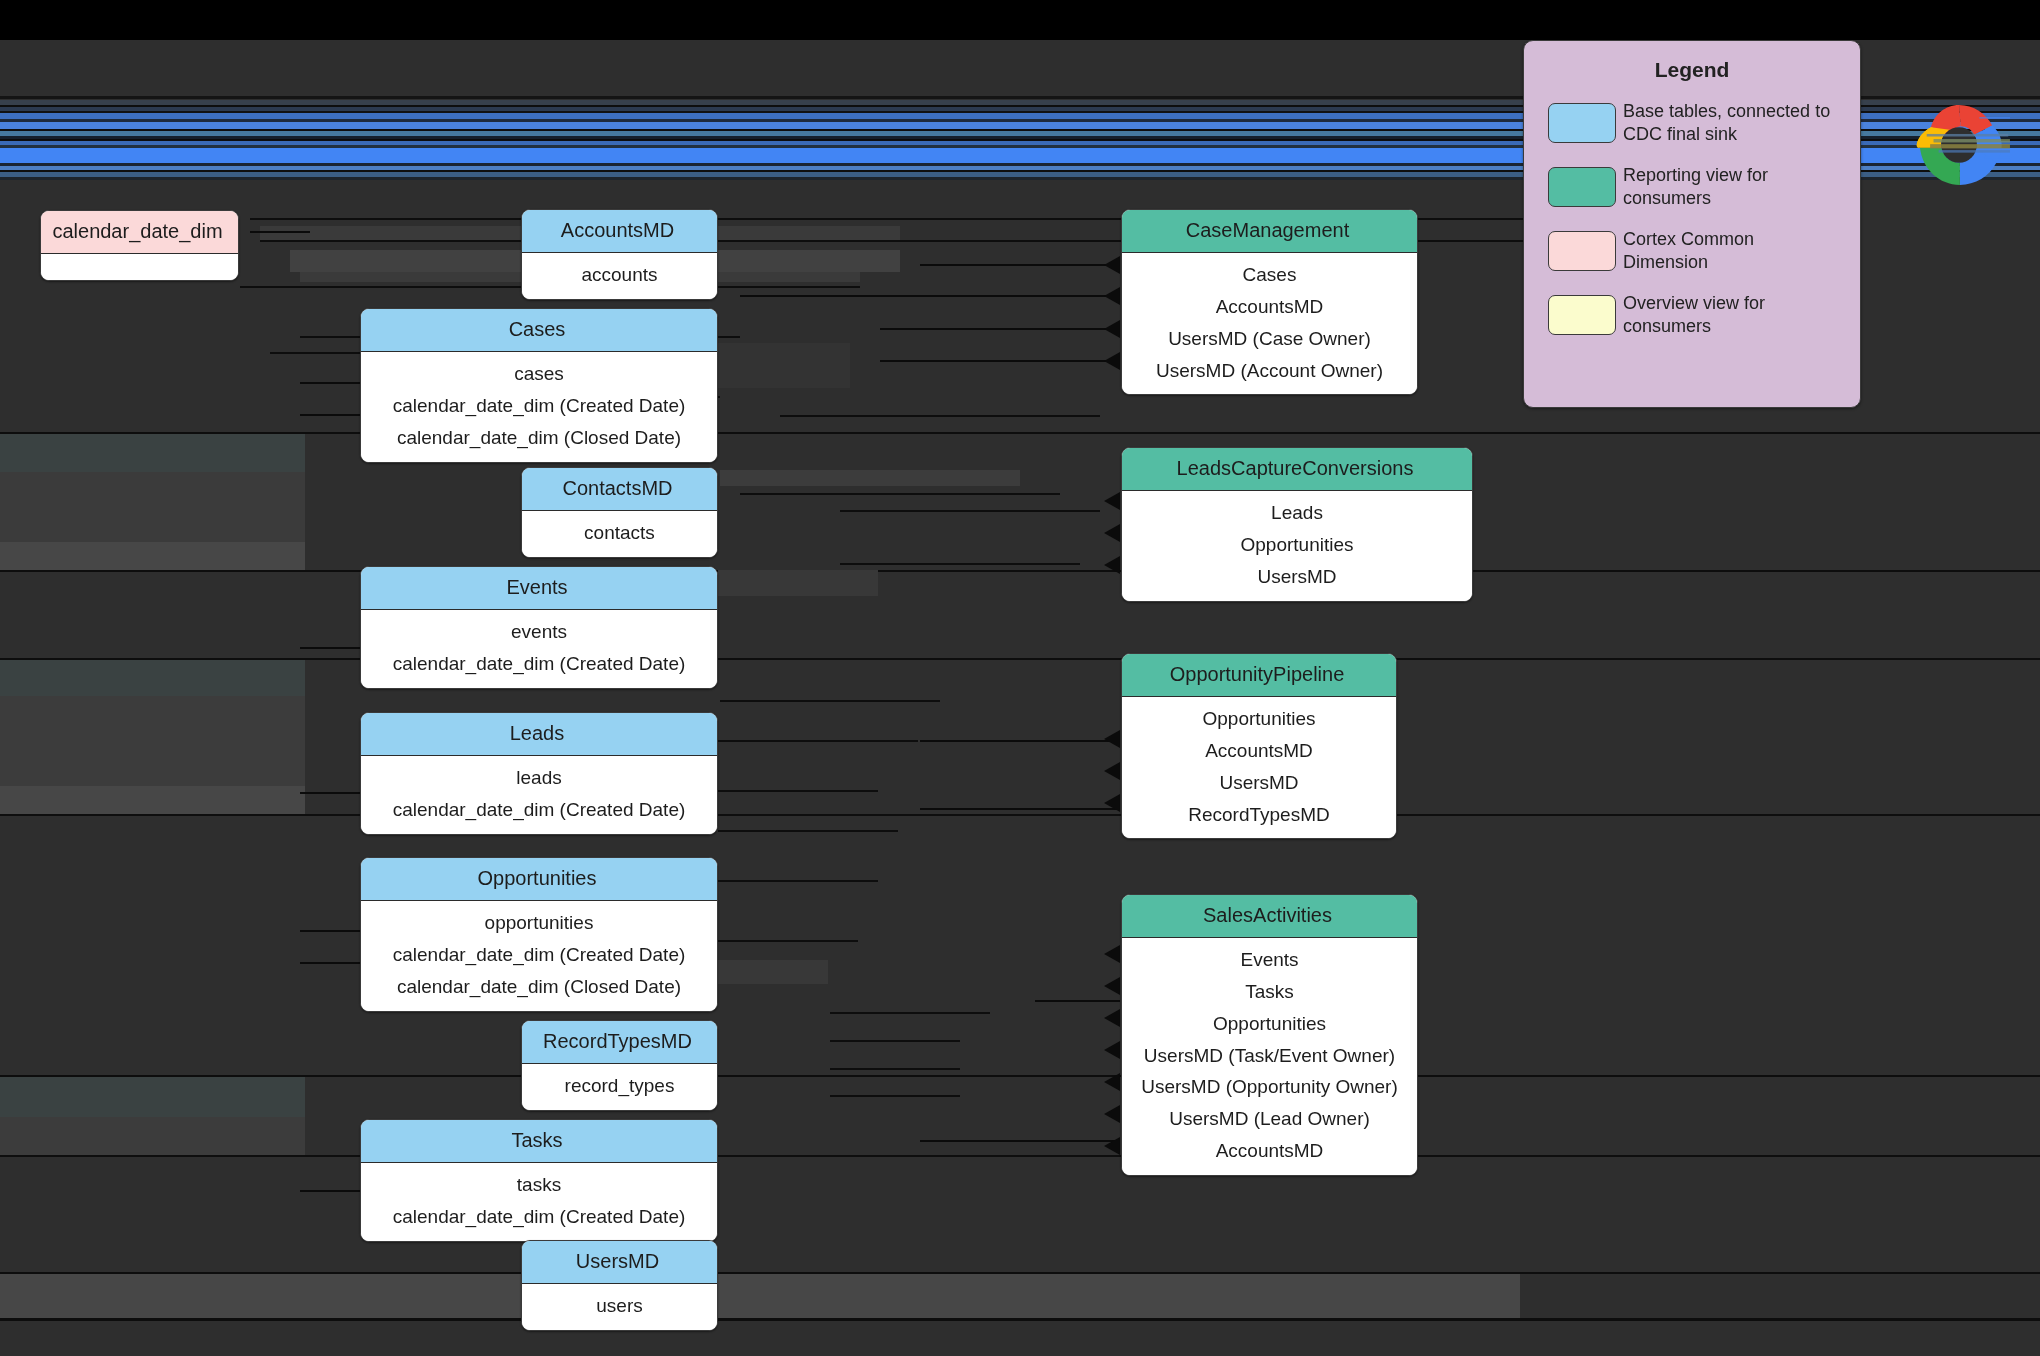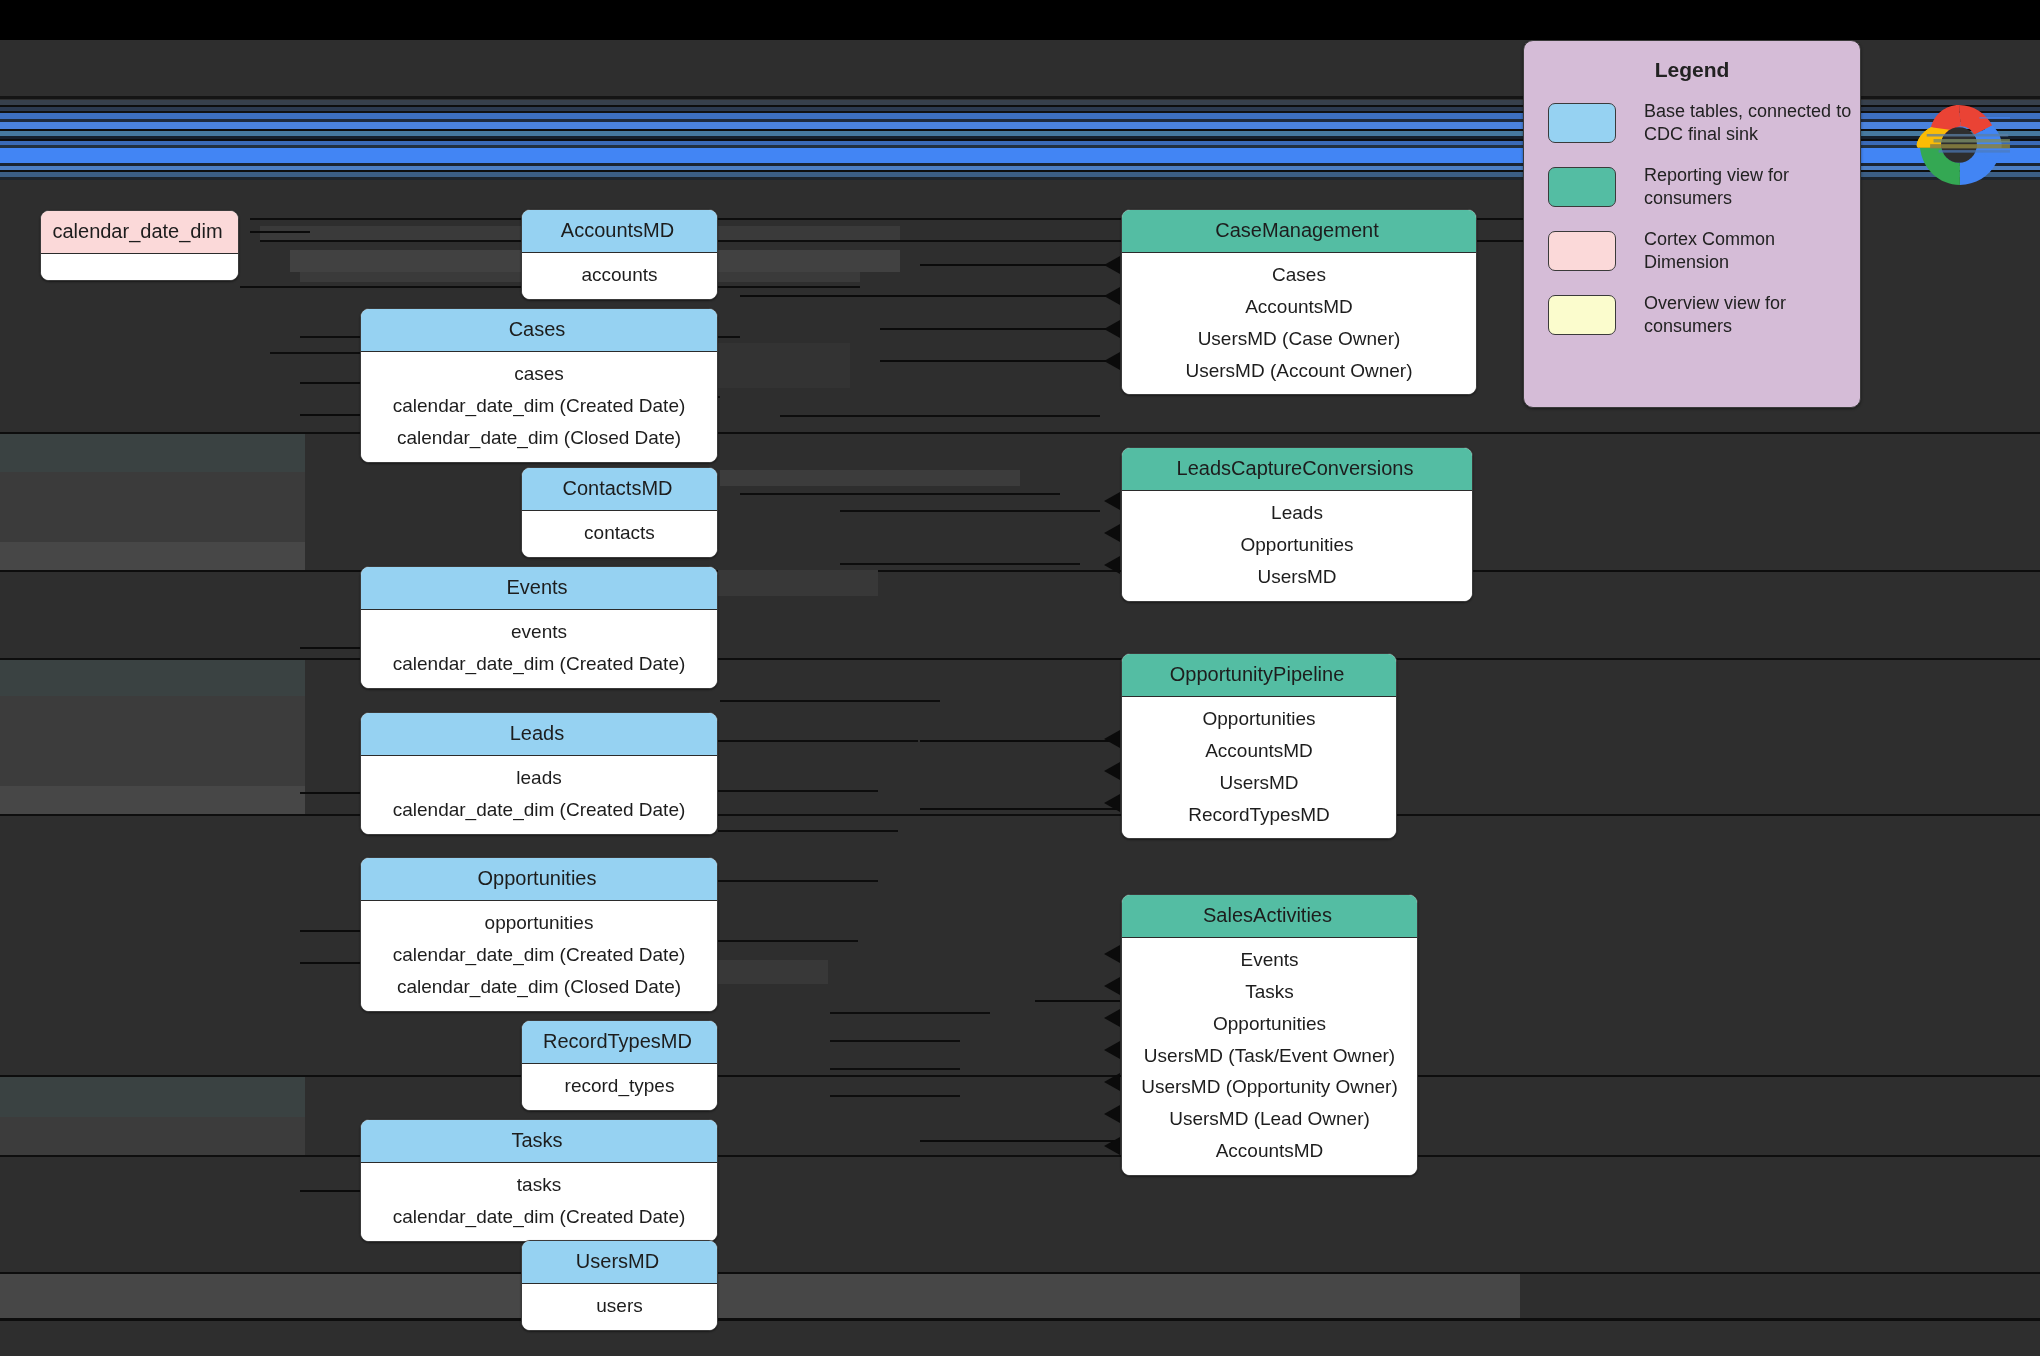--- a/index.html
+++ b/index.html
@@ -117,21 +117,21 @@
     align-items: center;
     margin: 18px 0 0 24px;
   }
   .legend-swatch {
     width: 66px; height: 38px;
     border: 1px solid #3a3a3a;
     border-radius: 7px;
     flex: 0 0 auto;
   }
   .legend-label {
-    margin-left: 28px;
+    margin-left: 7px;
     font-size: 18px;
     color: #222222;
     line-height: 1.28;
     max-width: 210px;
   }
 
   
   #gcp-logo {
     position: absolute;
     left: 1908px; top: 100px;
@@ -309,21 +309,21 @@
           <div class="node-row">tasks</div>
           <div class="node-row">calendar_date_dim (Created Date)</div>
         </div>
       </div>
       <div class="node" style="left: 521px; top: 1240px; width: 197px;">
         <div class="node-title t-base">UsersMD</div>
         <div class="node-body">
           <div class="node-row">users</div>
         </div>
       </div>
-      <div class="node" style="left: 1121px; top: 209px; width: 356px;">
+      <div class="node" style="left: 1121px; top: 209px; width: 297px;">
         <div class="node-title t-view">CaseManagement</div>
         <div class="node-body">
           <div class="node-row">Cases</div>
           <div class="node-row">AccountsMD</div>
           <div class="node-row">UsersMD (Case Owner)</div>
           <div class="node-row">UsersMD (Account Owner)</div>
         </div>
       </div>
       <div class="node" style="left: 1121px; top: 447px; width: 352px;">
         <div class="node-title t-view">LeadsCaptureConversions</div>

